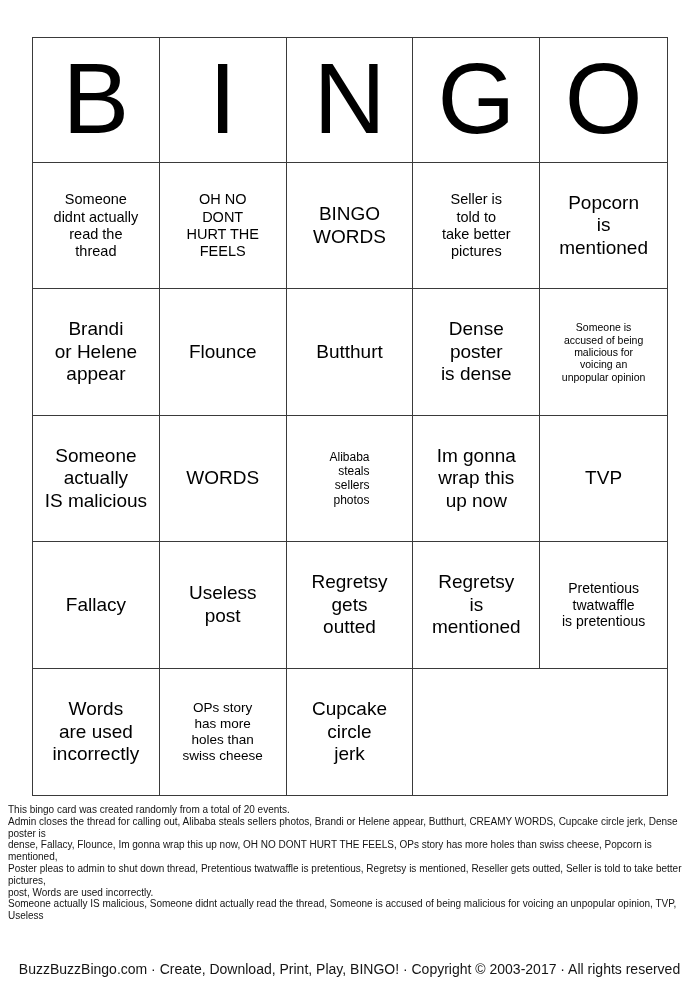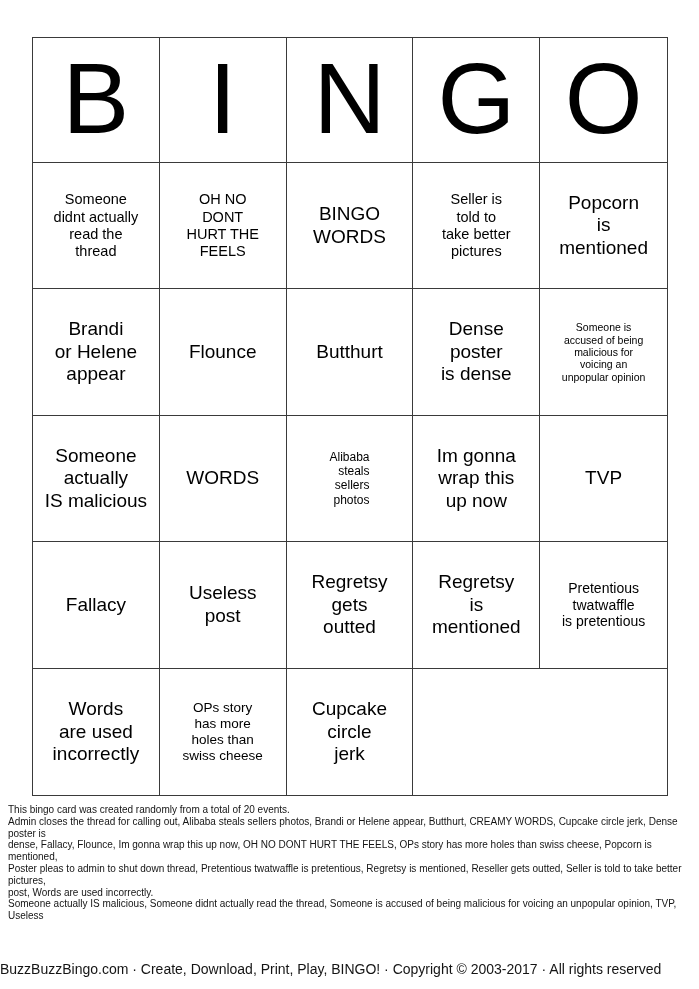--- a/index.html
+++ b/index.html
@@ -57,21 +57,21 @@
     width: 688px;
     font-size: 10px;
     line-height: 11.8px;
     color: #141414;
   }
   .site-credit {
     position: absolute;
     left: 0;
     top: 961px;
     width: 100%;
-    text-align: left;
+    text-align: center;
     font-size: 14px;
     color: #141414;
   }
 </style>
 </head>
 <body>
 
 <div class="bingo-card">
 
   <div class="cell head-cell">B</div>

